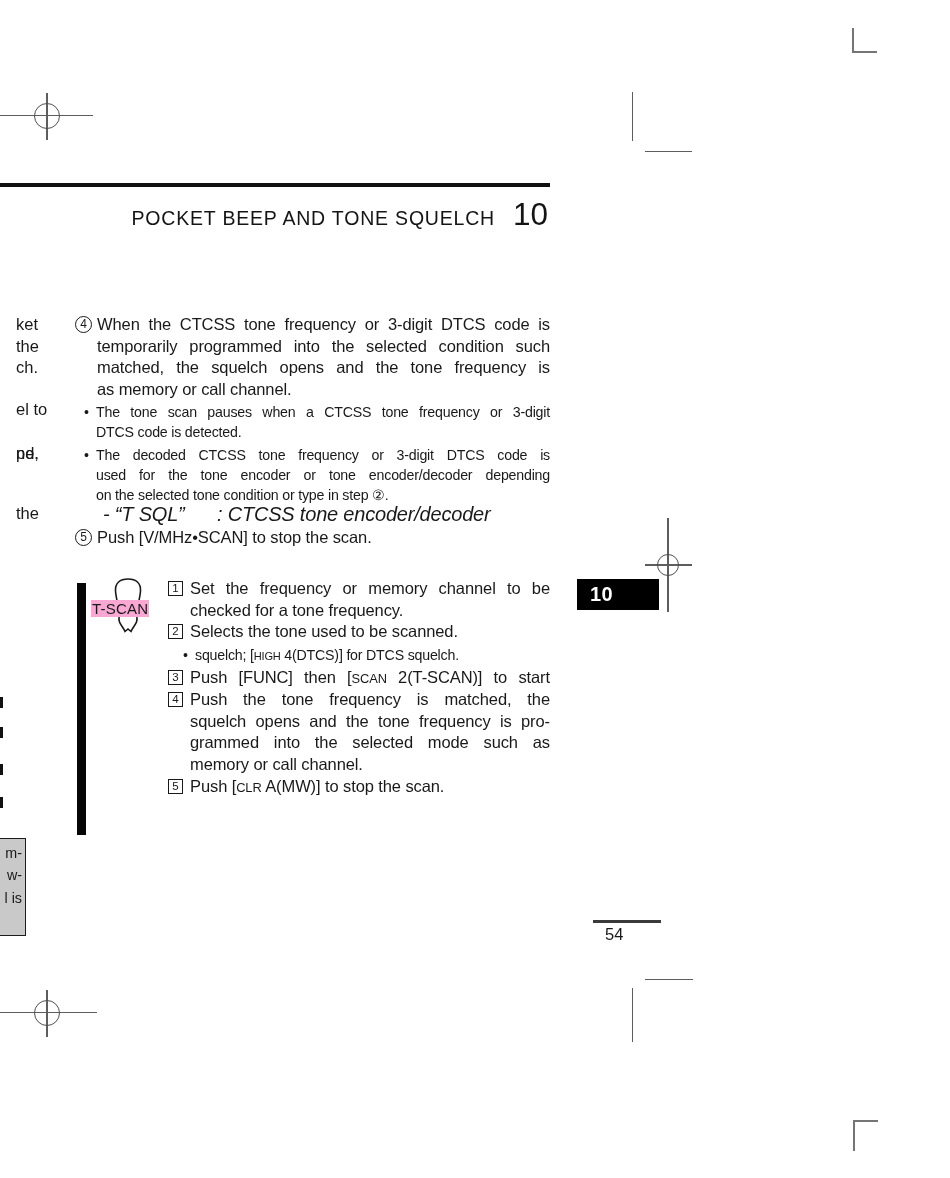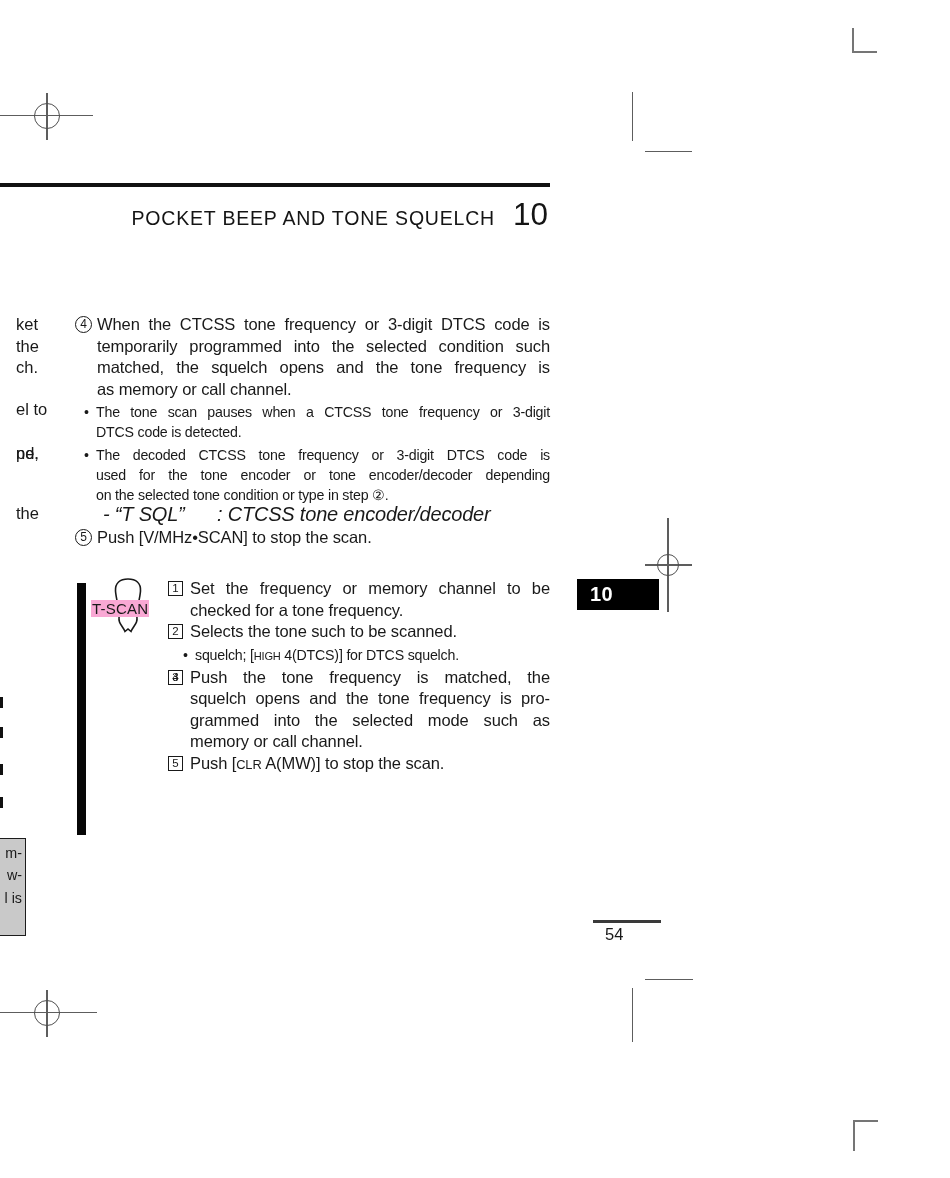--- a/index.html
+++ b/index.html
@@ -149,30 +149,31 @@
 
   <div class="tlist">
     <div class="li">
       <span class="boxnum">1</span>
       <div class="ln j">Set the frequency or memory channel to be</div>
       <div class="ln">checked for a tone frequency.</div>
     </div>
 
     <div class="li">
       <span class="boxnum">2</span>
-      <div class="ln">Selects the tone such to be scanned.</div>
+      <div class="ln">Selects the tone used to be scanned.</div>
     </div>
 
     <div class="note nsb">
       <span class="bul">•</span>
       <div class="sln"><span>squelch; [</span><span class="sc">HIGH</span><span> 4(DTCS)] for DTCS squelch.</span></div>
     </div>
 
     <div class="li">
       <span class="boxnum">3</span>
+      <div class="ln j"><span>Push [FUNC] then [</span><span class="sc">SCAN</span><span> 2(T-SCAN)] to start</span></div>
     </div>
 
     <div class="li">
       <span class="boxnum">4</span>
       <div class="ln j">Push the tone frequency is matched, the</div>
       <div class="ln j">squelch opens and the tone frequency is pro-</div>
       <div class="ln j">grammed into the selected mode such as</div>
       <div class="ln">memory or call channel.</div>
     </div>
 

